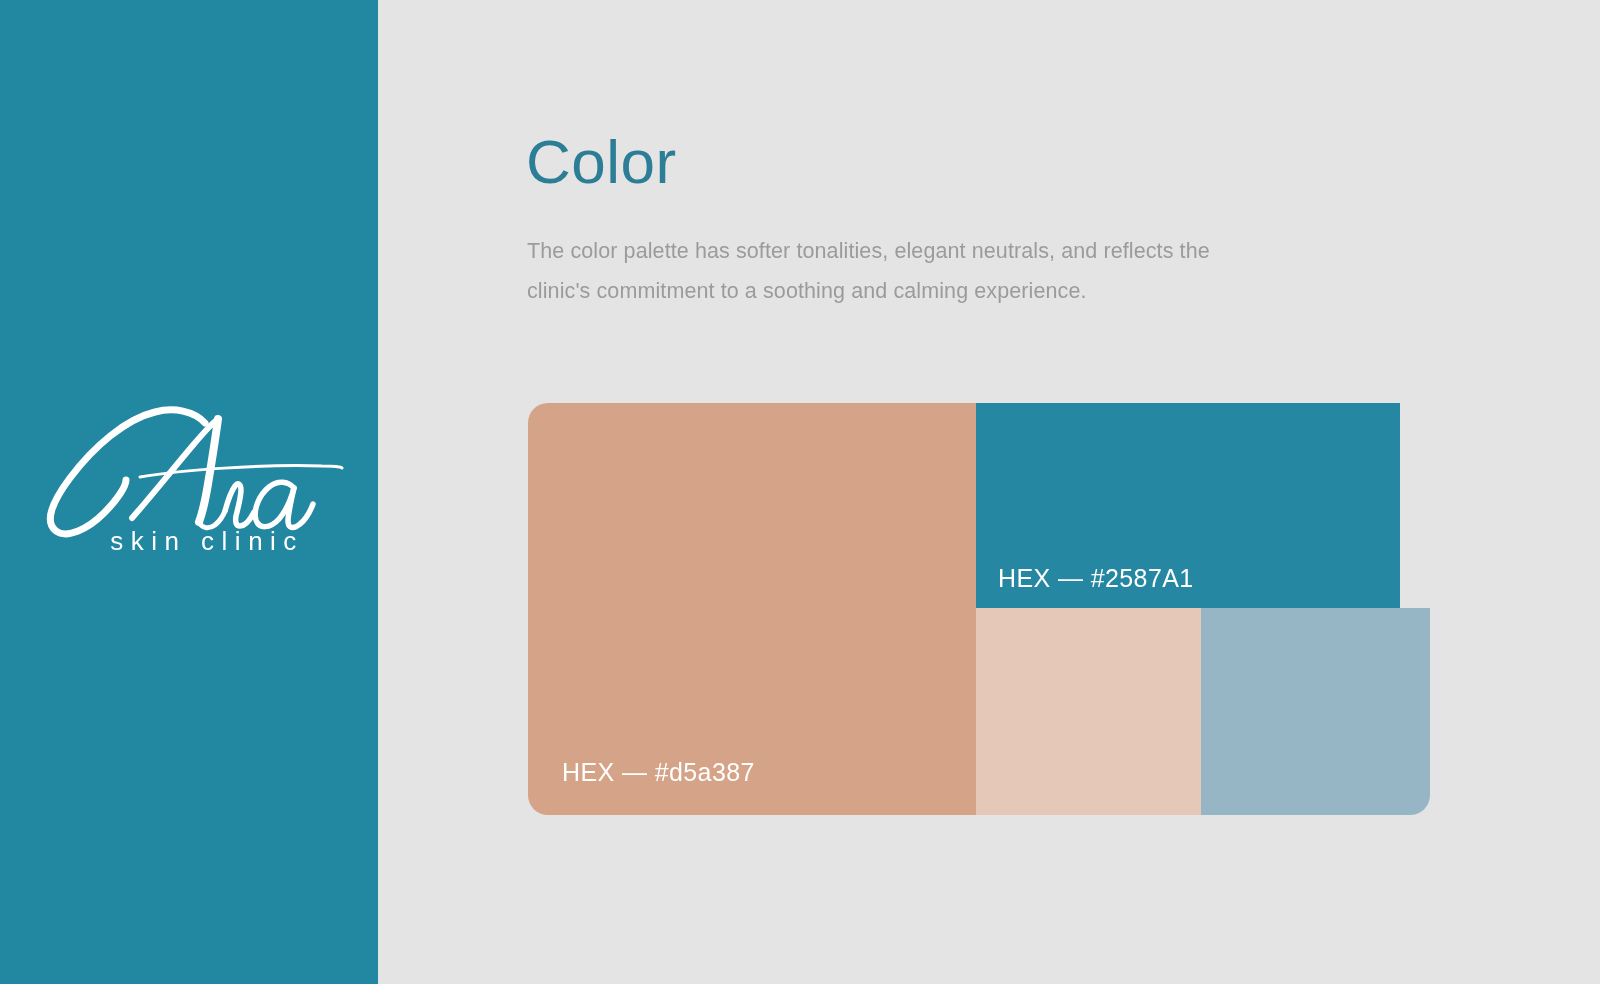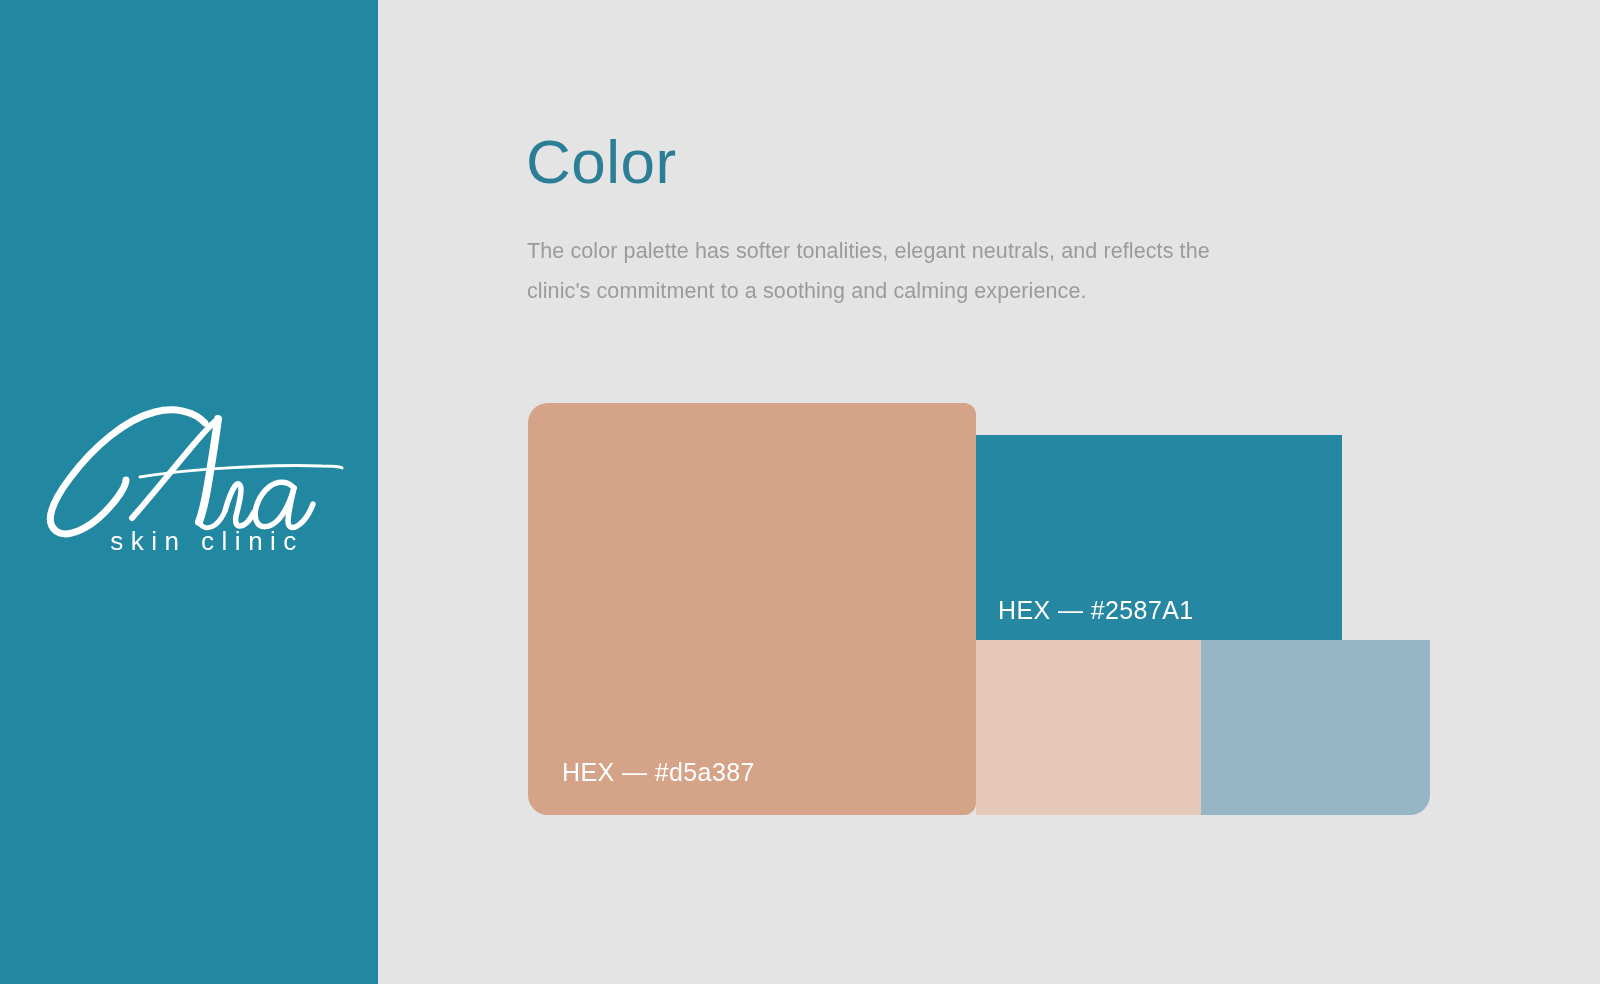--- a/index.html
+++ b/index.html
@@ -107,38 +107,36 @@
     border-radius: 20px;
     overflow: hidden;
     display: flex;
   }
 
   .sw-left {
     position: relative;
     width: 448px;
     height: 412px;
     flex: 0 0 448px;
-    border-radius: 12px;
   }
 
   .sw-right {
     position: relative;
     width: 454px;
     height: 412px;
     flex: 0 0 454px;
     display: flex;
     flex-direction: column;
   }
 
   .sw-top {
     position: relative;
-    width: 366px;
+    width: 424px;
     height: 205px;
     flex: 0 0 205px;
-    margin-top: 32px;
   }
 
   .sw-bottom-row {
     display: flex;
     width: 454px;
     height: 207px;
     flex: 0 0 207px;
   }
 
   .sw-bottom-a {

